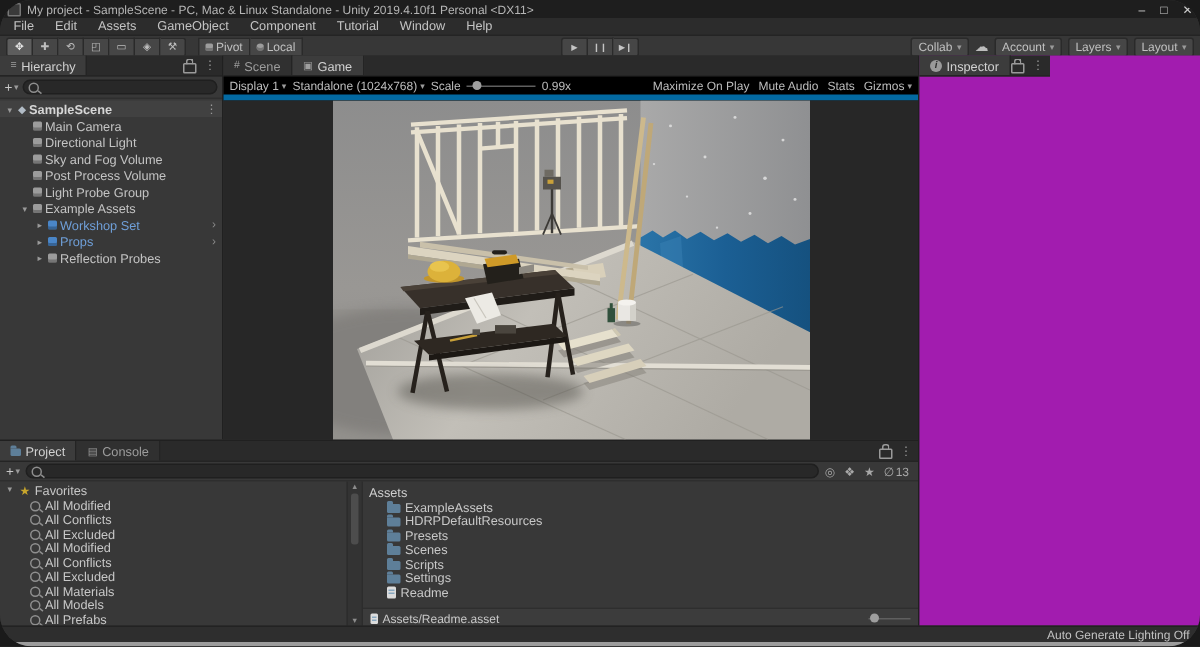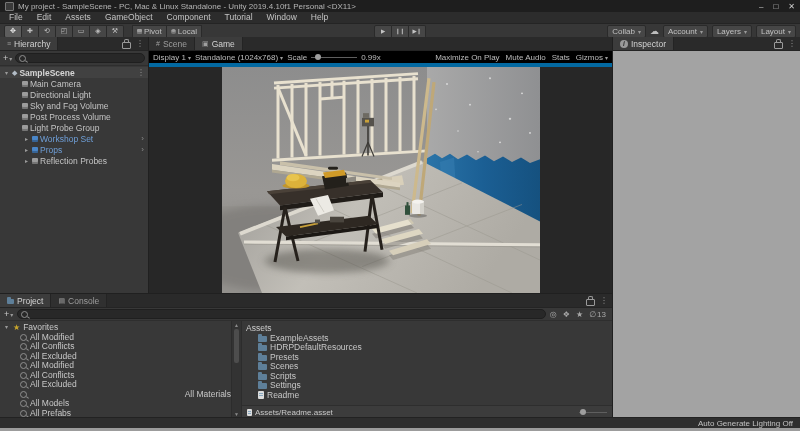--- a/index.html
+++ b/index.html
@@ -1,18 +1,18 @@
 <!DOCTYPE html>
 <html><head>
 <meta charset="utf-8">
 <style>
   html,body{margin:0;padding:0;background:#1a1a1a;}
   .app{position:relative;width:800px;height:431px;background:#383838;
        font-family:"Liberation Sans",sans-serif;font-size:9px;color:#c8c8c8;
-       overflow:hidden;user-select:none;}
+       overflow:hidden;user-select:none;border-radius:21px;}
   
   .titlebar{height:12px;background:#1e1e1e;display:flex;align-items:center;gap:4px;padding:0 5px;}
   .ulogo{width:7px;height:7px;background:#3a3a3a;border:1px solid #777;border-radius:1px;flex:none;}
   .title-text{font-size:8px;color:#b5b5b5;white-space:nowrap;overflow:hidden;}
   .win-controls{margin-left:auto;display:flex;gap:10px;color:#cfcfcf;font-size:8px;}
   .win-controls span{cursor:default;}
   
   .menubar{height:11px;background:#2c2c2c;display:flex;align-items:center;padding-left:2px;border-bottom:1px solid #242424;}
   .menu-item{padding:0 7px;font-size:8.5px;color:#c4c4c4;line-height:11px;}
   
@@ -87,21 +87,21 @@
               gap:4px;padding:0 4px;font-size:8px;color:#bdbdbd;flex:none;white-space:nowrap;}
   .gv-dd{display:flex;align-items:center;gap:2px;}
   .slider{width:46px;height:1px;background:#5f5f5f;position:relative;flex:none;}
   .slider .knob{position:absolute;top:-2.5px;width:6px;height:6px;border-radius:50%;background:#9e9e9e;}
   .gv-right{margin-left:auto;display:flex;gap:6px;align-items:center;}
   .gv-btn{display:flex;align-items:center;gap:2px;color:#bdbdbd;}
   .viewport{flex:1;position:relative;background:#272727;min-height:0;}
   .render{position:absolute;left:73px;top:0;bottom:0;width:318px;}
   .render svg{width:100%;height:100%;display:block;}
   
-  .inspector{flex:1;display:flex;flex-direction:column;background:#a3a3a3;min-width:0;}
+  .inspector{flex:1;display:flex;flex-direction:row;background:#a21caf;min-width:0;}
   .inspector-body{flex:1;}
   
   .project{flex:1;display:flex;flex-direction:column;background:#383838;border-top:1px solid #202020;min-height:0;}
   .proj-toolbar{height:12px;display:flex;align-items:center;gap:4px;padding:0 4px;border-bottom:1px solid #2e2e2e;flex:none;}
   .proj-search{width:205px;margin-left:auto;}
   .ptb-icons{display:flex;align-items:center;gap:6px;padding-right:2px;font-size:8px;color:#a8a8a8;}
   .hidden-count{display:flex;align-items:center;gap:1px;font-size:8px;color:#a8a8a8;}
   .proj-body{flex:1;display:flex;min-height:0;}
   .proj-left{width:231px;overflow:hidden;padding-top:2px;}
   .prow{height:9.5px;display:flex;align-items:center;gap:3px;font-size:8.5px;line-height:9.5px;white-space:nowrap;}
@@ -249,20 +249,26 @@
               <div class="hrow" style="padding-left: 13px;">
                 <span class="expander"></span>
                 <span class="cubei"></span>
                 <span class="hlabel">Post Process Volume</span>
                 <span class="hspacer"></span>
               </div>
               <div class="hrow" style="padding-left: 13px;">
                 <span class="expander"></span>
                 <span class="cubei"></span>
                 <span class="hlabel">Light Probe Group</span>
+                <span class="hspacer"></span>
+              </div>
+              <div class="hrow" style="padding-left: 13px;">
+                <span class="expander">▾</span>
+                <span class="cubei"></span>
+                <span class="hlabel">Example Assets</span>
                 <span class="hspacer"></span>
               </div>
               <div class="hrow" style="padding-left: 23px;">
                 <span class="expander">▸</span>
                 <span class="cubei prefab"></span>
                 <span class="hlabel prefab">Workshop Set</span>
                 <span class="hspacer"></span>
                 <span class="chev">›</span>
               </div>
               <div class="hrow" style="padding-left: 23px;">
@@ -524,21 +530,21 @@
                 <span>All Modified</span>
               </div>
               <div class="prow" style="padding-left: 20px;">
                 <span class="mag"></span>
                 <span>All Conflicts</span>
               </div>
               <div class="prow" style="padding-left: 20px;">
                 <span class="mag"></span>
                 <span>All Excluded</span>
               </div>
-              <div class="prow" style="padding-left: 20px; justify-content: space-between;">
+              <div class="prow" style="padding-left: 20px;">
                 <span class="mag"></span>
                 <span>All Materials</span>
               </div>
               <div class="prow" style="padding-left: 20px;">
                 <span class="mag"></span>
                 <span>All Models</span>
               </div>
               <div class="prow" style="padding-left: 20px;">
                 <span class="mag"></span>
                 <span>All Prefabs</span>

